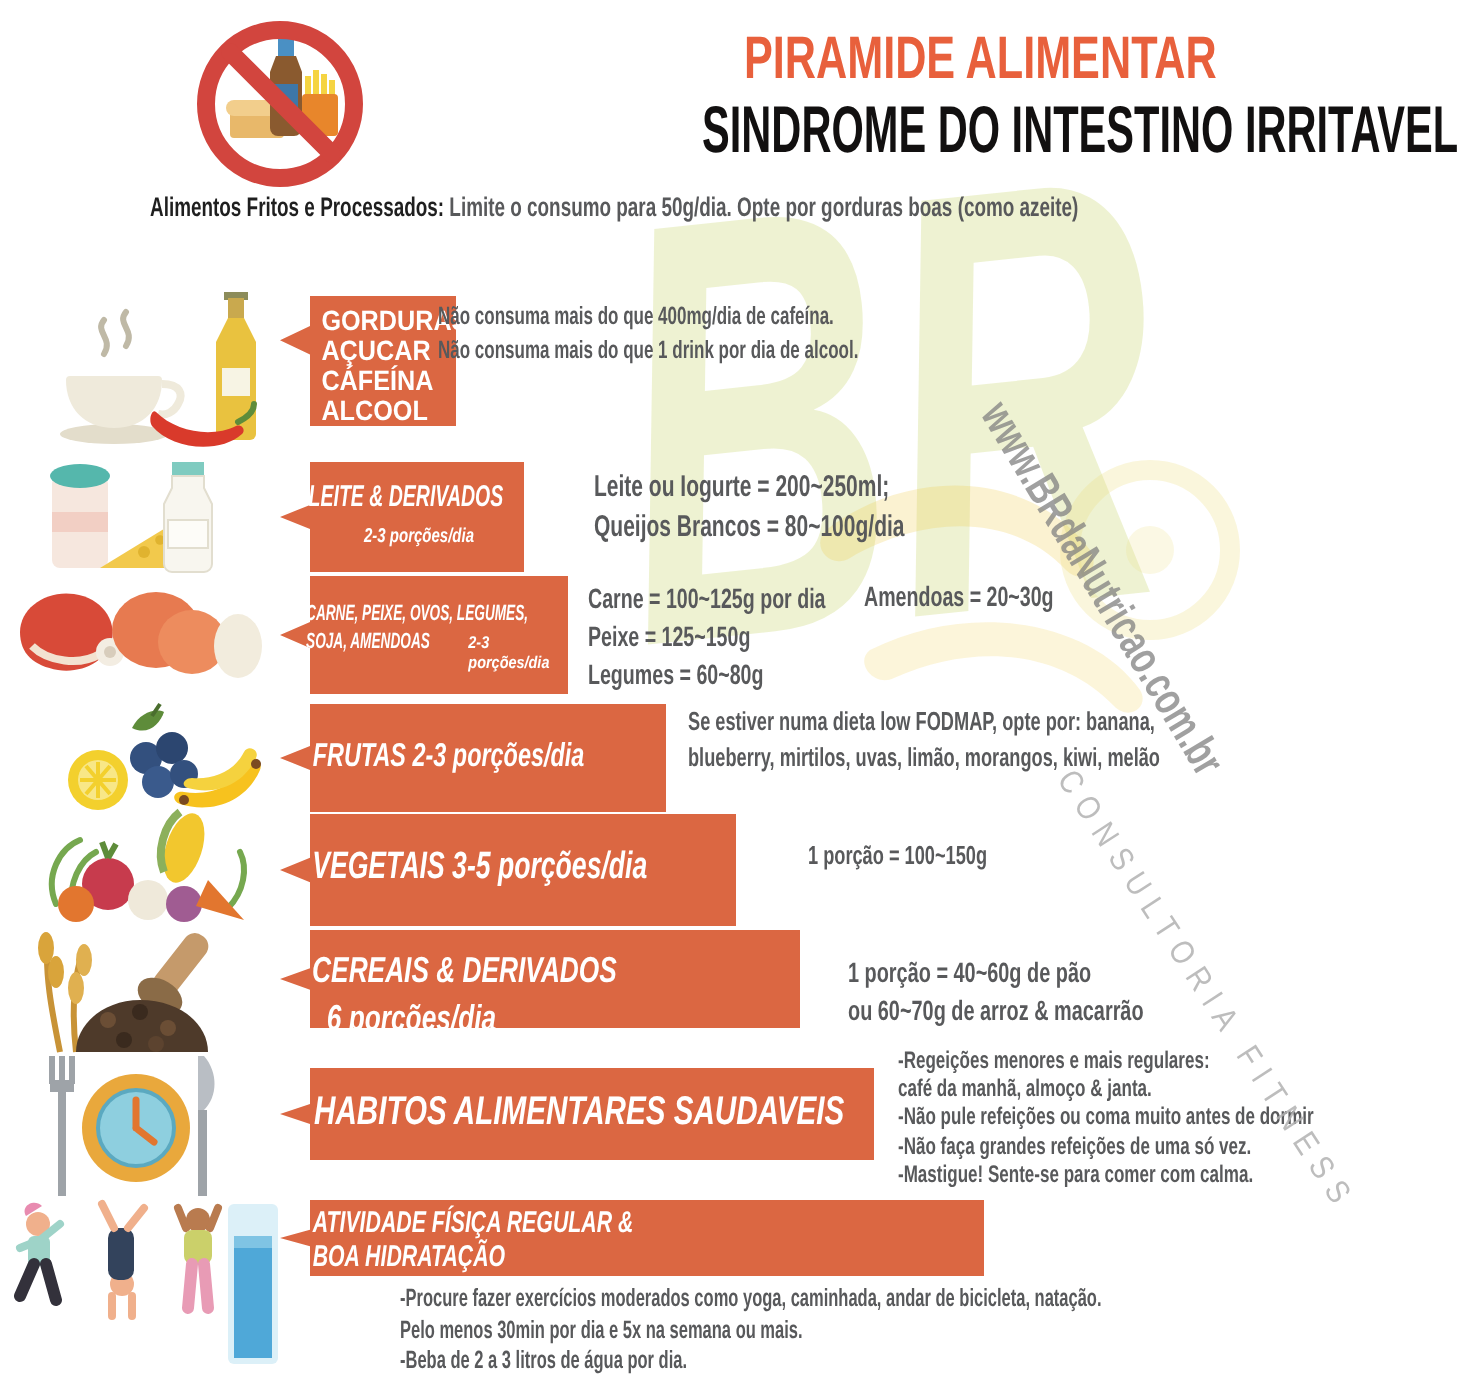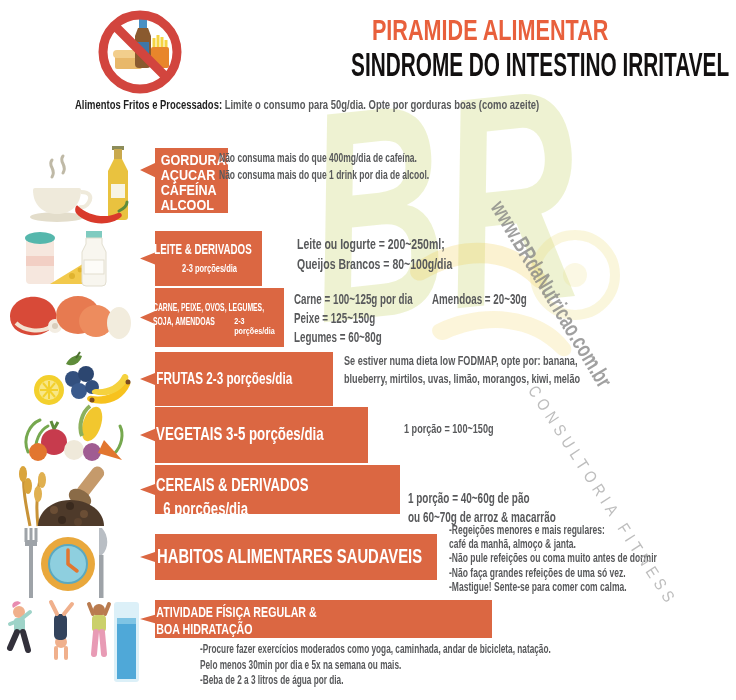--- a/index.html
+++ b/index.html
@@ -6,21 +6,21 @@
   #poster{
     position:relative;width:736px;height:700px;background:#fff;overflow:hidden;
     font-family:"Liberation Sans",sans-serif;
   }
   .abs{position:absolute;}
   
   .cnd{display:inline-block;transform-origin:left top;white-space:nowrap;}
   .cndc{display:inline-block;transform-origin:center top;white-space:nowrap;}
   
   .obox{position:absolute;background:#DB6742;box-sizing:border-box;}
-  .notch-mid{clip-path:polygon(15px 0,100% 0,100% 100%,15px 100%,15px 61%,0 50%,15px 39%);}
+  .notch-mid{clip-path:polygon(15px 0,100% 0,100% 100%,15px 100%,15px 61%,0 50%,15px 39%);font-style:italic;}
   .notch-high{clip-path:polygon(15px 0,100% 0,100% 100%,15px 100%,15px 45%,0 34%,15px 23%);}
   .lbl{color:#ffffff;font-weight:bold;}
   .note{position:absolute;color:#58595B;font-weight:bold;}
   .note div{white-space:nowrap;}
   .t1{color:#E8603C;font-weight:bold;}
   .t2{color:#121010;font-weight:bold;}
   .wm{position:absolute;pointer-events:none;}
   svg{display:block;}
 </style>
 </head>
@@ -282,21 +282,21 @@
         <circle cx="54" cy="58" r="4" fill="#3A2A1E"></circle>
         <circle cx="70" cy="60" r="4" fill="#5C432F"></circle>
       </g>
     </svg>
     <div class="obox notch-mid" style="left:140px;top:465px;width:260px;height:49px;z-index:2;">
       <div class="lbl cnd" style="font-size:18px;line-height:24px;transform:scaleX(0.73);padding:8px 0 0 22px;">
         <div>CEREAIS &amp; DERIVADOS</div>
         <div style="margin-left:10px;">6 porções/dia</div>
       </div>
     </div>
-    <div class="note" style="left:408px;top:477px;z-index:2;margin-top:12px;">
+    <div class="note" style="left:424px;top:477px;z-index:2;">
       <div class="cnd" style="font-size:14px;line-height:18.5px;transform:scaleX(0.71);">
         <div>1 porção = 40~60g de pão</div>
         <div>ou 60~70g de arroz &amp; macarrão</div>
       </div>
     </div>
   </div>
 
   
   <div style="display:contents;">
     <svg class="abs" style="left:20px;top:526px;z-index:2;" width="94" height="76" viewBox="0 0 94 76">

